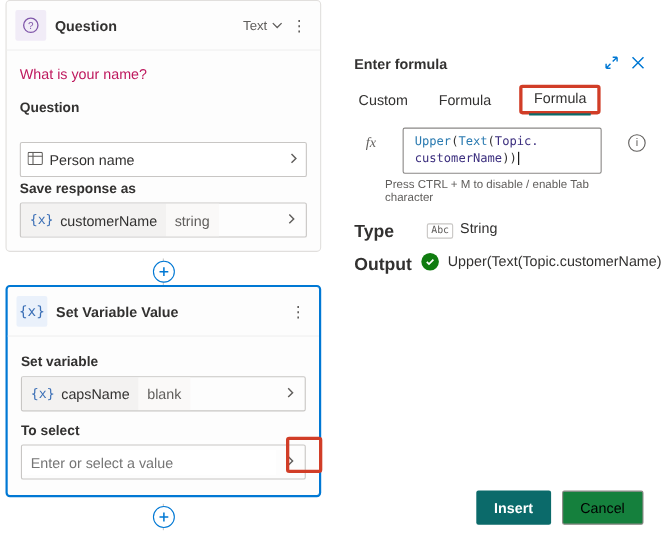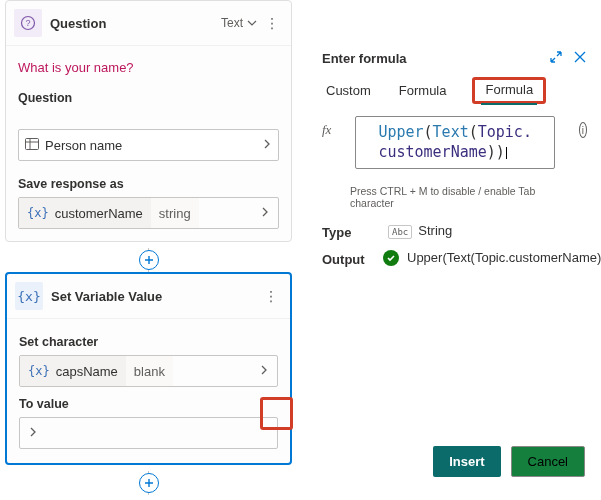--- a/index.html
+++ b/index.html
@@ -49,30 +49,30 @@
 
   
   .panel-head { display: flex; align-items: center; margin-bottom: 10px; margin-top: 38px;}
   .panel-title { font-size: 13px; font-weight: 600; flex: 1; }
   .panel-icons { display:flex; gap:10px; color:#0078d4; }
   .tabs { display: flex; gap: 24px; border-bottom: 0; margin-bottom: 12px; padding-left: 2px;}
   .tab { padding: 6px 2px; font-size: 13px; color: #323130; cursor: pointer; }
   .tab.active { border-bottom: 2px solid #0b6a6a; font-weight: 400; text-align: center; }
   .highlight-tab { border:3px solid #d13d27; padding:2px 6px; border-radius:3px; }
 
-  .fx-row { display: flex; align-items: flex-start; gap: 24px; margin-bottom: 16px; }
+  .fx-row { display: flex; align-items: flex-start; gap: 24px; margin-bottom: 4px; }
   .fx-label { font-style: italic; font-family: Georgia, serif; color: #605e5c; padding-top: 6px; width: 20px; text-align:right; }
-  .fx-input { flex: 1; border: 1px solid #8a8886; border-radius: 2px; padding: 5px 22px; font-family: Consolas, monospace; font-size: 15px; line-height: 1.35; background: #fff; min-height: 38px; }
+  .fx-input { flex: 1; border: 1px solid #8a8886; border-radius: 2px; padding: 5px 10px; font-family: Consolas, monospace; font-size: 11px; line-height: 1.35; background: #fff; min-height: 38px; }
   .tok-fn { color: #2a7ab0; }
   .tok-var { color: #3b2e7e; }
   .info-icon { width: 16px; height:16px; border:1px solid #605e5c; border-radius:50%; display:flex; align-items:center; justify-content:center; font-size:10px; color:#605e5c; margin-top:6px; }
   .hint { font-size: 10.5px; color: #605e5c; margin: 2px 12px 14px 28px; }
 
   .meta-row { display: flex; align-items: flex-start; margin-bottom: 10px; }
-  .meta-label { width: 66px; font-weight: 600; font-size: 13px; padding-top:2px;}
+  .meta-label { width: 66px; font-weight: 600; font-size: 16px; padding-top:2px;}
   .type-badge { border:1px solid #c8c6c4; font-size:9px; padding:1px 3px; border-radius:2px; color:#605e5c; margin-right:6px; font-family: monospace;}
   .output-ok { display:flex; gap:8px; align-items:flex-start; font-size:13px; }
   .check { width:16px; height:16px; border-radius:50%; background:#107c10; display:flex; align-items:center; justify-content:center; flex-shrink:0; }
   .check svg { width:10px; height:10px; }
 
   .panel-footer { position:absolute; bottom:23px; right:16px; display:flex; gap:10px; }
   .btn { padding: 7px 16px; font-size: 13px; border-radius:2px; cursor:pointer; }
   .btn-primary { background:#0b6a6a; color:#fff; border:none; font-weight:600;}
   .btn-default { background:#15803d; border:1px solid #8a8886; }
 
@@ -111,21 +111,21 @@
               <line x1="5" y1="0.5" x2="5" y2="11.5" stroke="#605e5c"></line>
             </svg>
         </span>
         <span>Person name</span>
         <span class="chev">
           <svg width="10" height="12" viewBox="0 0 10 12">
               <path d="M3 2 L7 6 L3 10" stroke="#605e5c" stroke-width="1.3" fill="none"></path>
             </svg>
         </span>
       </div>
-      <div class="field-label" style="margin-top:16px">Save response as</div>
+      <div class="field-label" style="margin-top:3px">Save response as</div>
       <div class="var-chip">
         <div class="chip-main">
           <span class="var-sigil">{x}</span>
           <span>customerName</span>
         </div>
         <div class="chip-type">string</div>
         <div class="chip-spacer"></div>
         <span class="chip-chev">
           <svg width="10" height="12" viewBox="0 0 10 12">
               <path d="M3 2 L7 6 L3 10" stroke="#605e5c" stroke-width="1.3" fill="none"></path>
@@ -146,36 +146,37 @@
 
   <div class="node node-active">
     <div class="node-header">
       <div class="setvar-iconbox">
           <span class="iconmono">{x}</span>
         </div>
       <div class="node-title">Set Variable Value</div>
       <span class="kebab">⋮</span>
     </div>
     <div class="node-body2">
-      <div class="field-label">Set character</div>
+      <div class="field-label">Set variable</div>
       <div class="var-chip">
         <div class="chip-main">
           <span class="var-sigil">{x}</span>
           <span>capsName</span>
         </div>
         <div class="chip-type">blank</div>
         <div class="chip-spacer"></div>
         <span class="chip-chev">
           <svg width="10" height="12" viewBox="0 0 10 12">
               <path d="M3 2 L7 6 L3 10" stroke="#605e5c" stroke-width="1.3" fill="none"></path>
             </svg>
         </span>
       </div>
-      <div class="field-label" style="margin-top:10px">To value</div>
+      <div class="field-label" style="margin-top:10px">To select</div>
       <div class="input-box" style="position:relative;">
+        <input type="text" placeholder="Enter or select a value" style="">
         <span class="chev">
           <svg width="10" height="12" viewBox="0 0 10 12">
               <path d="M3 2 L7 6 L3 10" stroke="#605e5c" stroke-width="1.3" fill="none"></path>
             </svg>
         </span>
       </div>
     </div>
   </div>
 
   <div class="connector">

